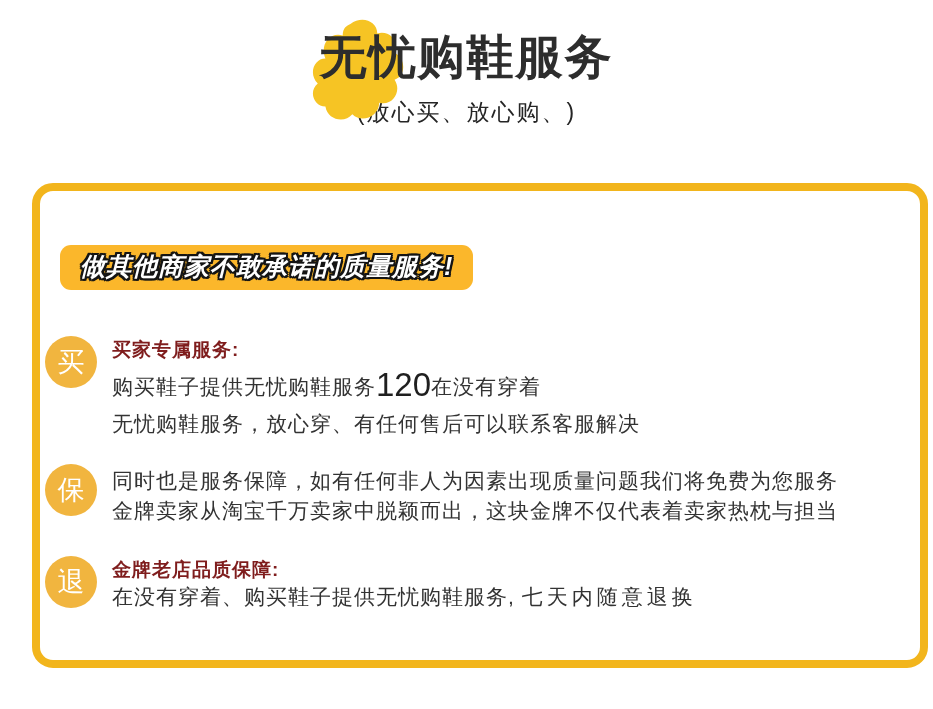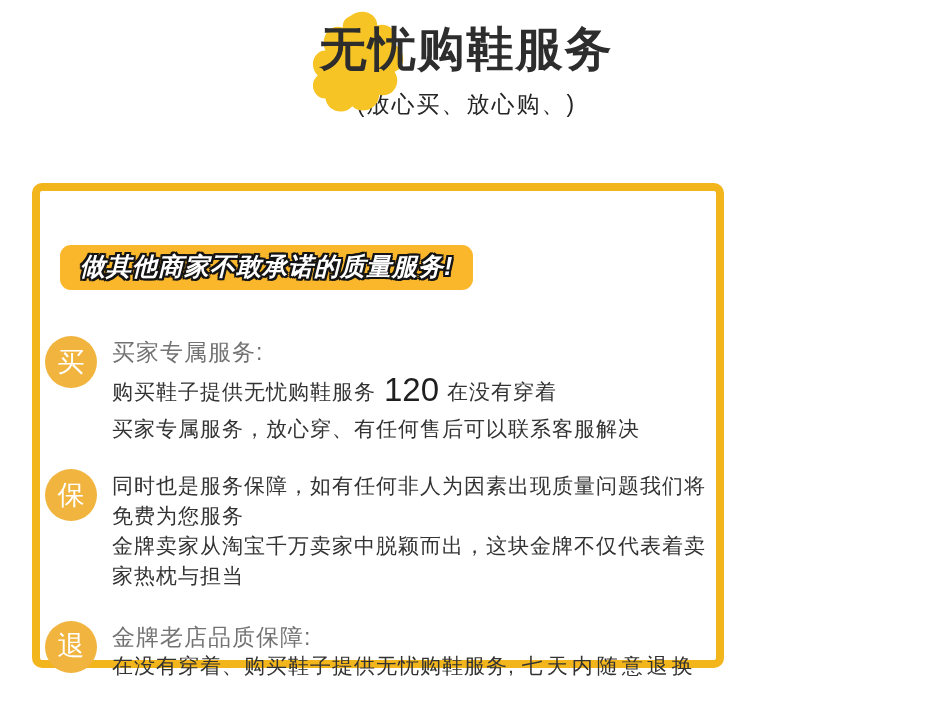--- a/index.html
+++ b/index.html
@@ -6,21 +6,21 @@
   html, body { background: #ffffff; }
   body {
     width: 933px; height: 709px;
     position: relative;
     font-family: "Liberation Sans", "DejaVu Sans", sans-serif;
     overflow: hidden;
   }
   .page { width: 933px; height: 709px; position: relative; background: #fff; }
 
   
-  .header { position: relative; text-align: center; padding-top: 22px; }
+  .header { position: relative; text-align: center; padding-top: 30px; }
   .title-wrap { position: relative; display: inline-block; }
   .blob {
     position: absolute;
     left: -8px; top: -12px;
     width: 96px; height: 106px;
     z-index: 0;
   }
   .main-title {
     position: relative; z-index: 1;
     font-size: 47px;
@@ -33,23 +33,23 @@
     margin-top: 13px;
     font-size: 23px;
     color: #252525;
     letter-spacing: 2px;
   }
 
   
   .frame {
     position: absolute;
     left: 32px; top: 183px;
-    width: 692px; height: 485px;
+    width: 896px; height: 485px;
     border: 8px solid #F2B51C;
-    border-radius: 10px;
+    border-radius: 21px;
     background: #fff;
   }
 
   
   .badge {
     display: inline-block;
     margin: 54px 0 0 20px;
     padding: 5px 20px 7px 20px;
     background: #FBB72B;
     border-radius: 11px;
@@ -86,36 +86,36 @@
     background: #F1B53F;
     color: #ffffff;
     font-size: 27px;
     display: flex;
     align-items: center;
     justify-content: center;
     line-height: 1;
   }
   .row-text { padding-top: 2px; }
   .row-heading {
-    font-size: 23px;
-    font-weight: normal;
-    color: #737373;
+    font-size: 19px;
+    font-weight: bold;
+    color: #7f1d1d;
     line-height: 1.25;
     letter-spacing: 1px;
   }
   .row-line {
     font-size: 21px;
     color: #333333;
     line-height: 1.42;
     letter-spacing: 1px;
   }
   .big-number {
     font-size: 33px;
     color: #1f1f1f;
-    margin: 0 8px;
+    margin: 0 0;
     vertical-align: -2px;
     letter-spacing: 0;
   }
   .spaced { letter-spacing: 4px; }
 </style>
 </head>
 <body>
 
 <div class="page">
 
@@ -135,21 +135,21 @@
     <div class="badge">
       <span class="badge-text">做其他商家不敢承诺的质量服务!</span>
     </div>
 
     
     <div class="row row-1">
       <div class="circle-icon">买</div>
       <div class="row-text">
         <div class="row-heading">买家专属服务:</div>
         <div class="row-line"><span>购买鞋子提供无忧购鞋服务</span><span class="big-number">120</span><span>在没有穿着</span></div>
-        <div class="row-line">买家专属服务，放心穿、有任何售后可以联系客服解决</div>
+        <div class="row-line">无忧购鞋服务，放心穿、有任何售后可以联系客服解决</div>
       </div>
     </div>
 
     
     <div class="row row-2">
       <div class="circle-icon">保</div>
       <div class="row-text">
         <div class="row-line">同时也是服务保障，如有任何非人为因素出现质量问题我们将免费为您服务</div>
         <div class="row-line">金牌卖家从淘宝千万卖家中脱颖而出，这块金牌不仅代表着卖家热枕与担当</div>
       </div>

